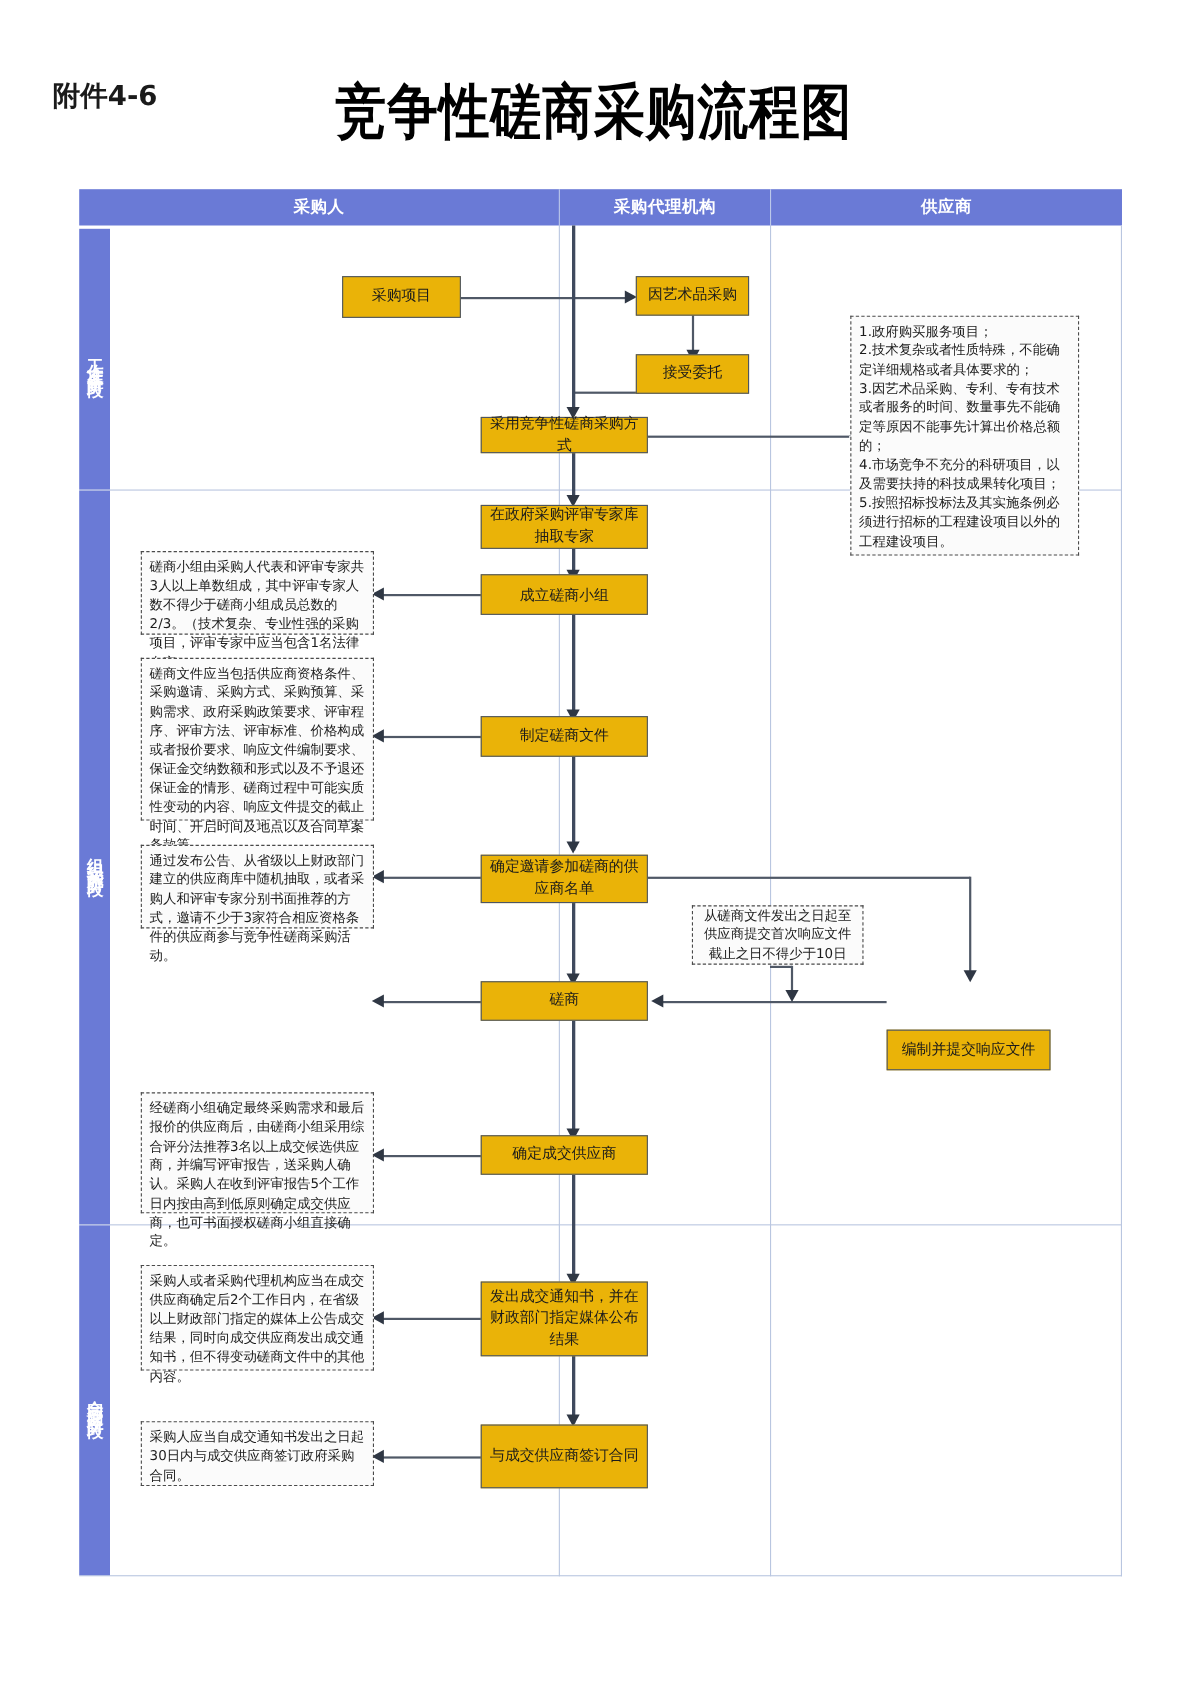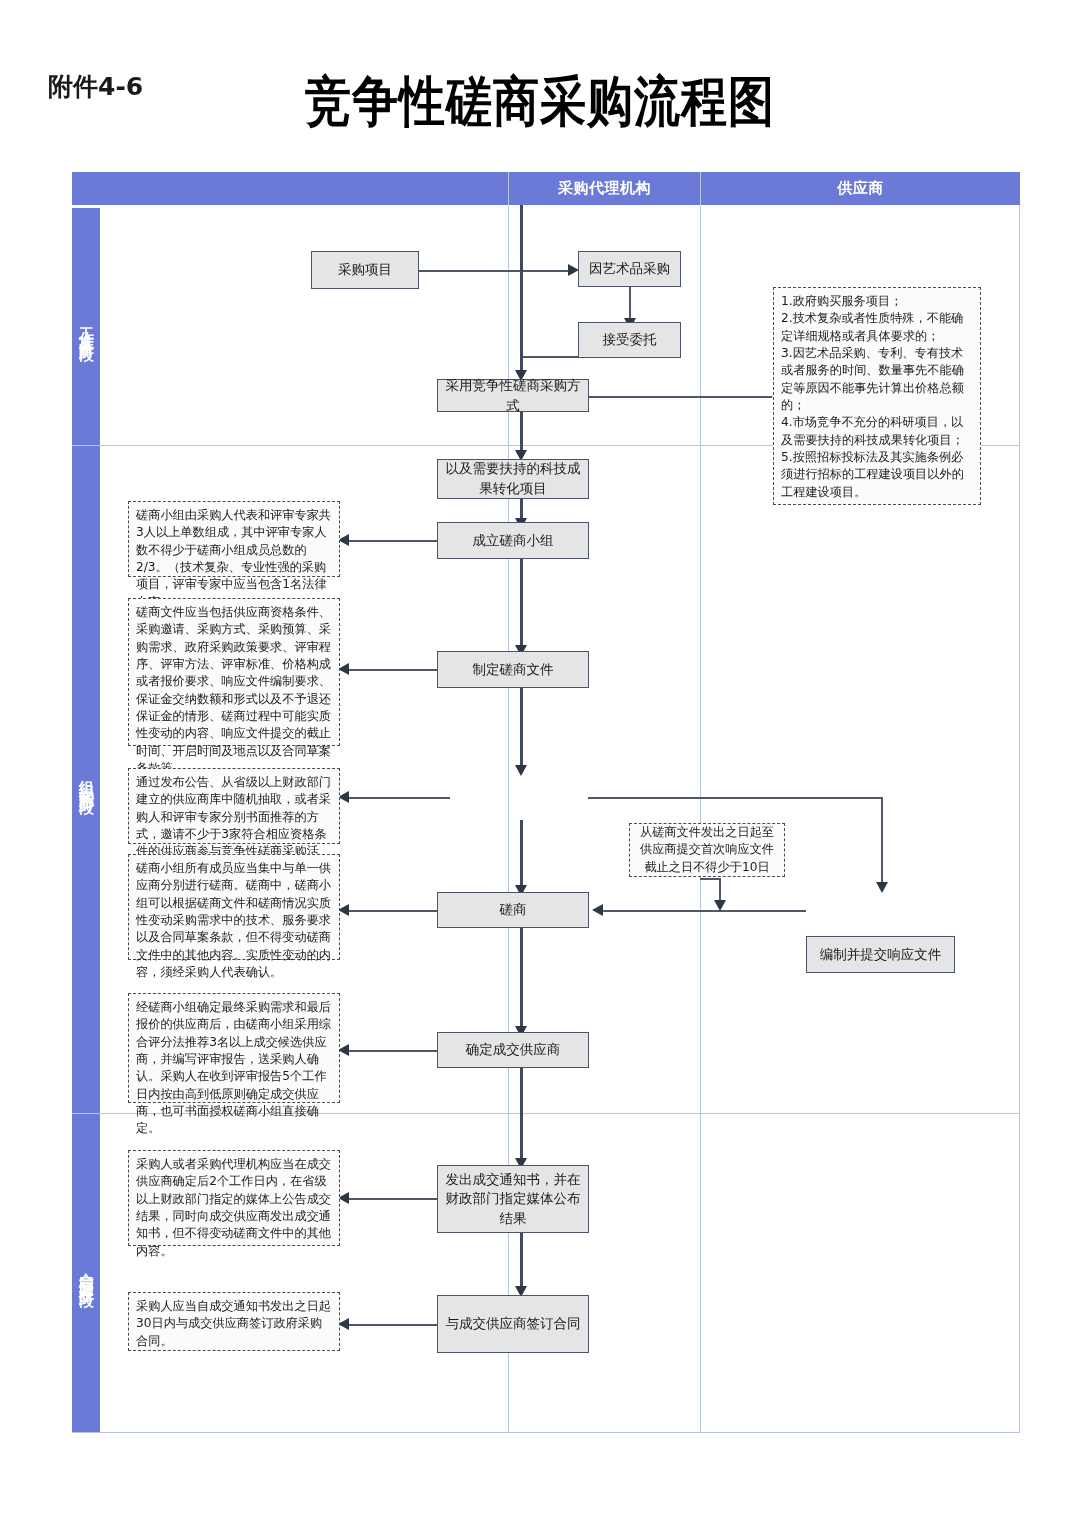--- a/index.html
+++ b/index.html
@@ -61,21 +61,21 @@
     writing-mode:vertical-rl;
     text-orientation:upright;
     letter-spacing:4px;
     line-height:1;
   }
 
   
   .node{
     position:absolute;
     border:1.6px solid #4b5565;
-    background:#e5e5e5;
+    background:#eab308;
     color:#1b1b1b;
     font-size:13.5px;line-height:1.45;
     display:flex;align-items:center;justify-content:center;
     text-align:center;
     padding:2px 6px;
     box-sizing:border-box;
   }
 
   
   .note{
@@ -101,20 +101,21 @@
 </style>
 </head>
 <body>
 
 <div id="canvas">
 
   <div class="attach-label">附件4-6</div>
   <div class="main-title">竞争性磋商采购流程图</div>
 
   <div class="lane-header">
+    <div class="cell" style="left:0px;width:436px;">采购人</div>
     <div class="divider" style="left:436px;"></div>
     <div class="cell" style="left:437px;width:191px;">采购代理机构</div>
     <div class="divider" style="left:628px;"></div>
     <div class="cell" style="left:629px;width:319px;">供应商</div>
   </div>
 
   <div class="lane-col-line" style="left:508px;top:205px;height:1228px;"></div>
   <div class="lane-col-line" style="left:700px;top:205px;height:1228px;"></div>
   <div class="lane-col-line" style="left:1019px;top:205px;height:1228px;"></div>
   <div class="frame-bottom"></div>
@@ -202,26 +203,27 @@
   <div class="arrow left" style="left:338px;top:1318px;"></div>
 
   <div class="node" style="left:311px;top:251px;width:108px;height:38px;">采购项目</div>
 
   <div class="node" style="left:578px;top:251px;width:103px;height:36px;">因艺术品采购</div>
 
   <div class="node" style="left:578px;top:322px;width:103px;height:36px;">接受委托</div>
 
   <div class="node" style="left:437px;top:379px;width:152px;height:33px;">采用竞争性磋商采购方式</div>
 
-  <div class="node" style="left:437px;top:459px;width:152px;height:40px;">以及需要扶持的科技成果转化项目</div>
+  <div class="node" style="left:437px;top:459px;width:152px;height:40px;">在政府采购评审专家库抽取专家</div>
 
   <div class="node" style="left:437px;top:522px;width:152px;height:37px;font-family:Liberation Serif, serif;">成立磋商小组</div>
 
   <div class="node" style="left:437px;top:651px;width:152px;height:37px;">制定磋商文件</div>
 
+  <div class="node" style="left:437px;top:777px;width:152px;height:44px;">确定邀请参加磋商的供应商名单</div>
 
   <div class="node" style="left:437px;top:892px;width:152px;height:36px;">磋商</div>
 
   <div class="node" style="left:806px;top:892px;width:149px;height:37px;margin-top:44px;">编制并提交响应文件</div>
 
   <div class="node" style="left:437px;top:1032px;width:152px;height:36px;">确定成交供应商</div>
 
   <div class="node" style="left:437px;top:1295px;width:152px;height:58px;">与成交供应商签订合同</div>
 
   <div class="node" style="left:437px;top:1165px;width:152px;height:68px;">发出成交通知书，并在财政部门指定媒体公布结果</div>
@@ -231,21 +233,20 @@
 3.因艺术品采购、专利、专有技术或者服务的时间、数量事先不能确定等原因不能事先计算出价格总额的；
 4.市场竞争不充分的科研项目，以及需要扶持的科技成果转化项目；
 5.按照招标投标法及其实施条例必须进行招标的工程建设项目以外的工程建设项目。</div>
 
   <div class="note" style="left:128px;top:501px;width:212px;height:76px;">磋商小组由采购人代表和评审专家共3人以上单数组成，其中评审专家人数不得少于磋商小组成员总数的2/3。（技术复杂、专业性强的采购项目，评审专家中应当包含1名法律专家）</div>
 
   <div class="note" style="left:128px;top:598px;width:212px;height:148px;">磋商文件应当包括供应商资格条件、采购邀请、采购方式、采购预算、采购需求、政府采购政策要求、评审程序、评审方法、评审标准、价格构成或者报价要求、响应文件编制要求、保证金交纳数额和形式以及不予退还保证金的情形、磋商过程中可能实质性变动的内容、响应文件提交的截止时间、开启时间及地点以及合同草案条款等。</div>
 
   <div class="note" style="left:128px;top:768px;width:212px;height:76px;">通过发布公告、从省级以上财政部门建立的供应商库中随机抽取，或者采购人和评审专家分别书面推荐的方式，邀请不少于3家符合相应资格条件的供应商参与竞争性磋商采购活动。</div>
 
-  <div class="note" style="left:128px;top:854px;width:212px;height:106px;">磋商小组所有成员应当集中与单一供应商分别进行磋商。磋商中，磋商小组可以根据磋商文件和磋商情况实质性变动采购需求中的技术、服务要求以及合同草案条款，但不得变动磋商文件中的其他内容。实质性变动的内容，须经采购人代表确认。</div>
 
   <div class="note center" style="left:629px;top:823px;width:156px;height:54px;">从磋商文件发出之日起至供应商提交首次响应文件截止之日不得少于10日</div>
 
   <div class="note" style="left:128px;top:993px;width:212px;height:110px;">经磋商小组确定最终采购需求和最后报价的供应商后，由磋商小组采用综合评分法推荐3名以上成交候选供应商，并编写评审报告，送采购人确认。采购人在收到评审报告5个工作日内按由高到低原则确定成交供应商，也可书面授权磋商小组直接确定。</div>
 
   <div class="note" style="left:128px;top:1150px;width:212px;height:96px;">采购人或者采购代理机构应当在成交供应商确定后2个工作日内，在省级以上财政部门指定的媒体上公告成交结果，同时向成交供应商发出成交通知书，但不得变动磋商文件中的其他内容。</div>
 
   <div class="note" style="left:128px;top:1292px;width:212px;height:59px;">采购人应当自成交通知书发出之日起30日内与成交供应商签订政府采购合同。</div>
 
 </div>

